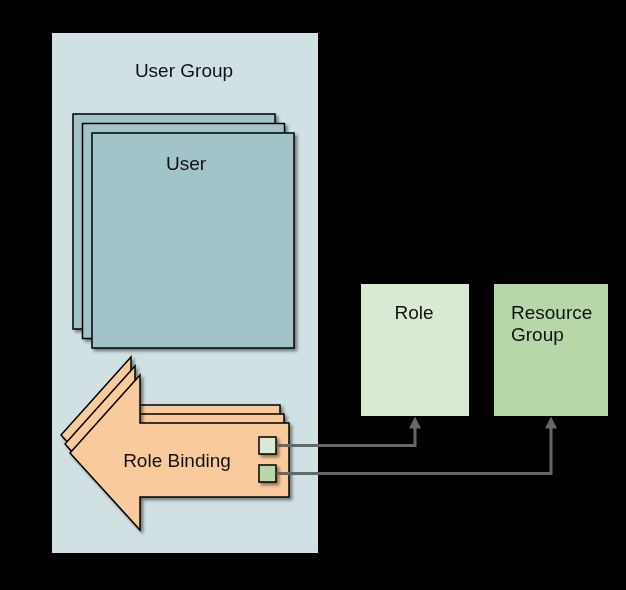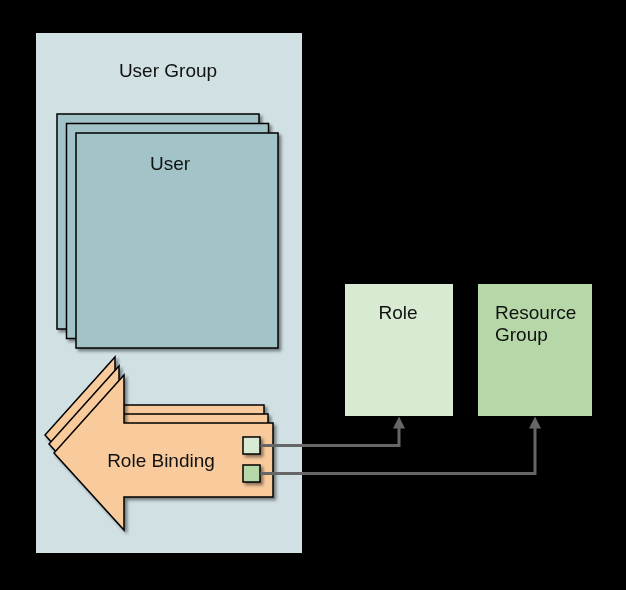--- a/index.html
+++ b/index.html
@@ -8,20 +8,21 @@
     background: #000000;
     width: 626px;
     height: 590px;
     overflow: hidden;
     font-family: "Liberation Sans", sans-serif;
   }
   .stage {
     position: relative;
     width: 515px;
     height: 590px;
+    padding-left: 16px;
   }
   svg { display: block; }
   svg text {
     font-family: "Liberation Sans", "DejaVu Sans", sans-serif;
     font-size: 19px;
   }
   .outlined {
     stroke: #000000;
     stroke-width: 1.5;
   }

